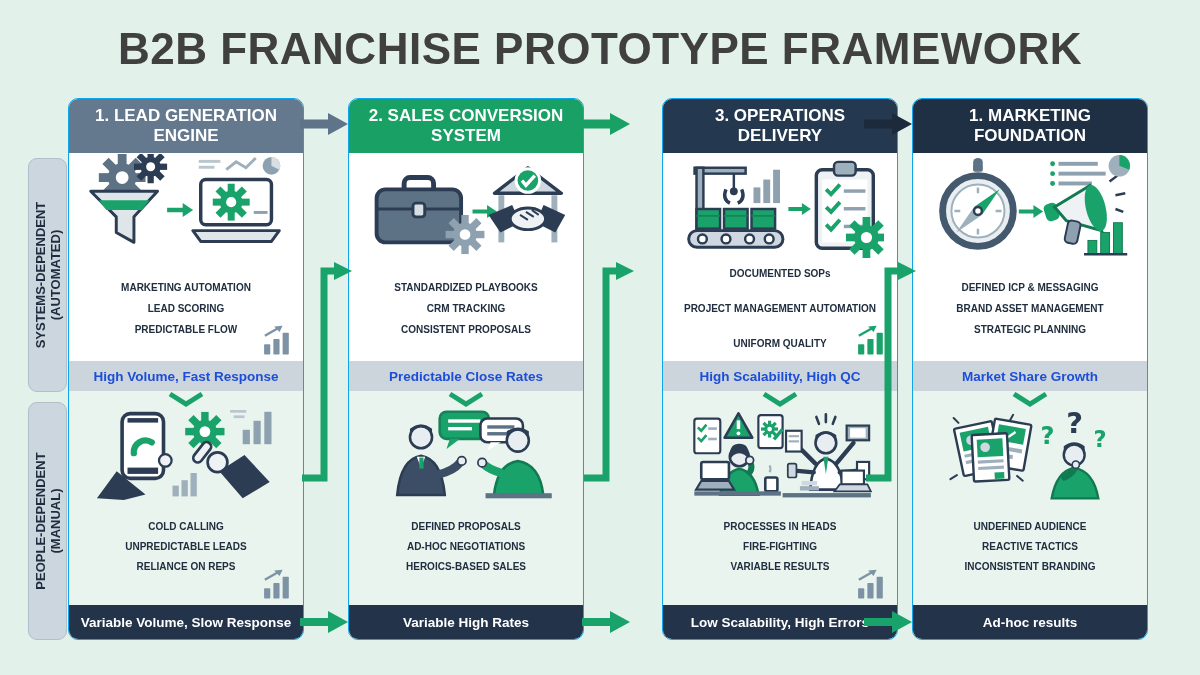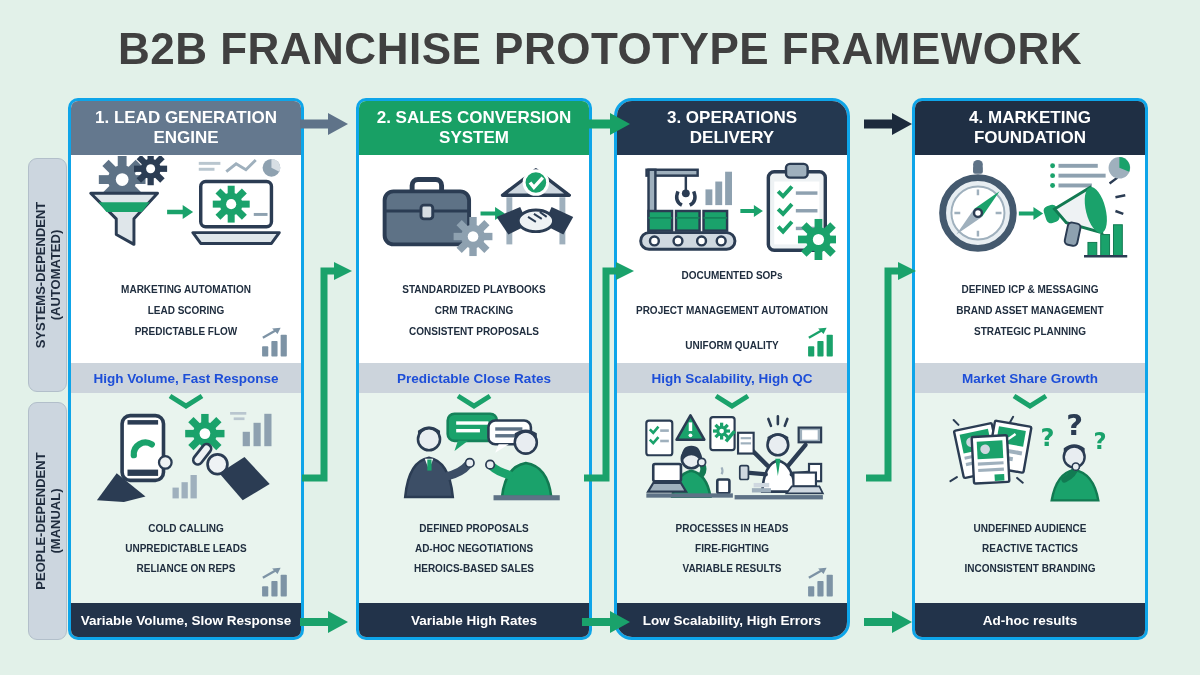--- a/index.html
+++ b/index.html
@@ -9,21 +9,21 @@
          font-size:44px;font-weight:800;letter-spacing:.5px;color:#404040;}
   
   .side-label{position:absolute;left:28px;width:37px;background:#ccd6df;
               border:1px solid #b2bfca;border-radius:9px;}
   .side-label .rot{position:absolute;left:50%;top:50%;
         transform:translate(-50%,-50%) rotate(-90deg);width:226px;text-align:center;
         font-weight:bold;font-size:13px;line-height:1.18;color:#1f2c3e;white-space:nowrap;}
   .side-label .rot span{display:block;}
   
   .card{position:absolute;top:98px;width:236px;height:542px;box-sizing:border-box;
-        border:3px solid #0ea5e9;border-radius:10px;background:#fff;overflow:hidden;
+        border:1px solid #0ea5e9;border-radius:10px;background:#fff;overflow:hidden;
         display:flex;flex-direction:column;}
   .card-header{height:54px;flex:0 0 54px;display:flex;align-items:center;justify-content:center;
         text-align:center;color:#fff;font-weight:bold;font-size:17px;line-height:1.18;padding:0 10px;}
   .sec-top{height:208px;flex:0 0 208px;background:#fff;position:relative;}
   .banner-mid{height:30px;flex:0 0 30px;background:#ccd4dc;display:flex;align-items:center;
         justify-content:center;font-weight:bold;font-size:13.5px;color:#1d4ed8;}
   .sec-bottom{flex:1;background:#e9f4ee;position:relative;display:flex;flex-direction:column;}
   .banner-dark{height:34px;flex:0 0 34px;background:#22334a;display:flex;align-items:center;
         justify-content:center;font-weight:bold;font-size:13.5px;color:#ffffff;}
   .icons{height:112px;display:flex;align-items:center;justify-content:center;overflow:hidden;}
@@ -158,21 +158,21 @@
         <div class="item">UNPREDICTABLE LEADS</div>
         <div class="item">RELIANCE ON REPS</div>
       </div>
       <svg class="growth" width="34" height="31" viewBox="0 0 44 40">
           <use href="#sym-bars" style="color:#7d93a5"></use>
         </svg>
     </div>
     <div class="banner-dark">Variable Volume, Slow Response</div>
   </div>
 
-  <div class="card" style="left:356px;">
+  <div class="card" style="left:348px;">
     <div class="card-header" style="background-color: rgb(24, 160, 101);">2. SALES CONVERSION SYSTEM</div>
     <div class="sec-top">
       <div class="icons">
         <svg width="208" height="110" viewBox="0 0 210 112">
           <rect x="14" y="36" width="86" height="54" rx="9" fill="#5e7286" stroke="#2b3c53" stroke-width="4"></rect>
           <path d="M42 36 v-6 a6 6 0 0 1 6 -6 h18 a6 6 0 0 1 6 6 v6" fill="none" stroke="#2b3c53" stroke-width="5"></path>
           <path d="M14 56 H100" stroke="#2b3c53" stroke-width="3"></path>
           <rect x="51" y="50" width="12" height="14" rx="3" fill="#d7dee4" stroke="#2b3c53" stroke-width="3"></rect>
           <use href="#sym-gear" x="84" y="62" width="40" height="40" style="color:#8ea1b0"></use>
           <use href="#sym-arrow" x="110" y="50" width="28" height="17" style="color:#1aa26b"></use>
@@ -227,21 +227,21 @@
       </div>
       <div class="items">
         <div class="item">DEFINED PROPOSALS</div>
         <div class="item">AD-HOC NEGOTIATIONS</div>
         <div class="item">HEROICS-BASED SALES</div>
       </div>
     </div>
     <div class="banner-dark">Variable High Rates</div>
   </div>
 
-  <div class="card" style="left:614px;border-radius:18px;">
+  <div class="card" style="left:662px;">
     <div class="card-header" style="background-color: rgb(36, 56, 80);">3. OPERATIONS DELIVERY</div>
     <div class="sec-top">
       <div class="icons">
         <svg width="208" height="110" viewBox="0 0 210 112">
           <rect x="18" y="14" width="52" height="6" fill="#9fb0bd" stroke="#2b3c53" stroke-width="2.5"></rect>
           <rect x="20" y="14" width="7" height="64" fill="#9fb0bd" stroke="#2b3c53" stroke-width="2.5"></rect>
           <path d="M58 20 V36" stroke="#2b3c53" stroke-width="2.5"></path>
           <path d="M50 36 q-4 10 4 14 M66 36 q4 10 -4 14" stroke="#2b3c53" stroke-width="3.5" fill="none"></path>
           <circle cx="58" cy="38" r="4" fill="#2b3c53"></circle>
           <g fill="#8ea1b0">
@@ -344,21 +344,21 @@
         <div class="item">VARIABLE RESULTS</div>
       </div>
       <svg class="growth" width="34" height="31" viewBox="0 0 44 40">
           <use href="#sym-bars" style="color:#7d93a5"></use>
         </svg>
     </div>
     <div class="banner-dark">Low Scalability, High Errors</div>
   </div>
 
   <div class="card" style="left:912px;">
-    <div class="card-header" style="background-color: rgb(31, 47, 68);">4. MARKETING FOUNDATION</div>
+    <div class="card-header" style="background-color: rgb(31, 47, 68);">1. MARKETING FOUNDATION</div>
     <div class="sec-top">
       <div class="icons">
         <svg width="208" height="110" viewBox="0 0 210 112">
           <circle cx="52" cy="58" r="36" fill="#e8eef2" stroke="#44596e" stroke-width="7"></circle>
           <circle cx="52" cy="58" r="27" fill="#fff" stroke="#9fb0bd" stroke-width="2"></circle>
           <rect x="47" y="10" width="10" height="8" rx="2" fill="#5e7286"></rect>
             <circle cx="52" cy="9" r="5" fill="#5e7286"></circle>
           <path d="M52 34 v6 M52 76 v6 M28 58 h6 M70 58 h6" stroke="#9fb0bd" stroke-width="2.5"></path>
           <polygon points="74,36 48,54 56,62" fill="#1aa26b"></polygon>
           <polygon points="30,80 56,62 48,54" fill="#9fb0bd"></polygon>

